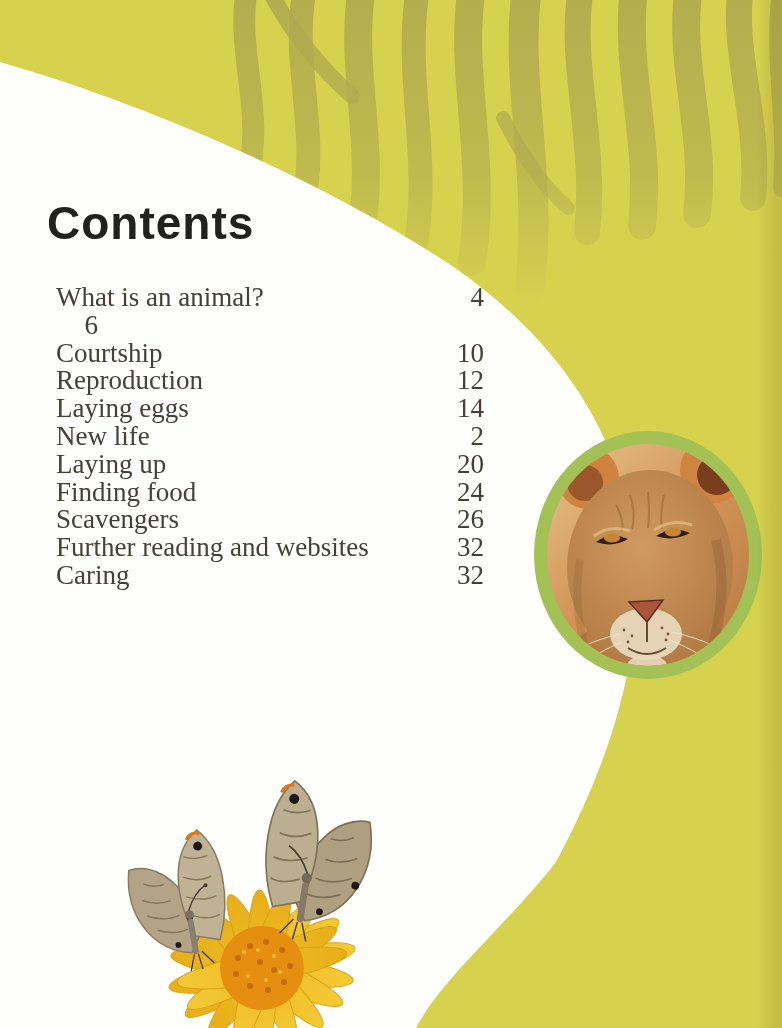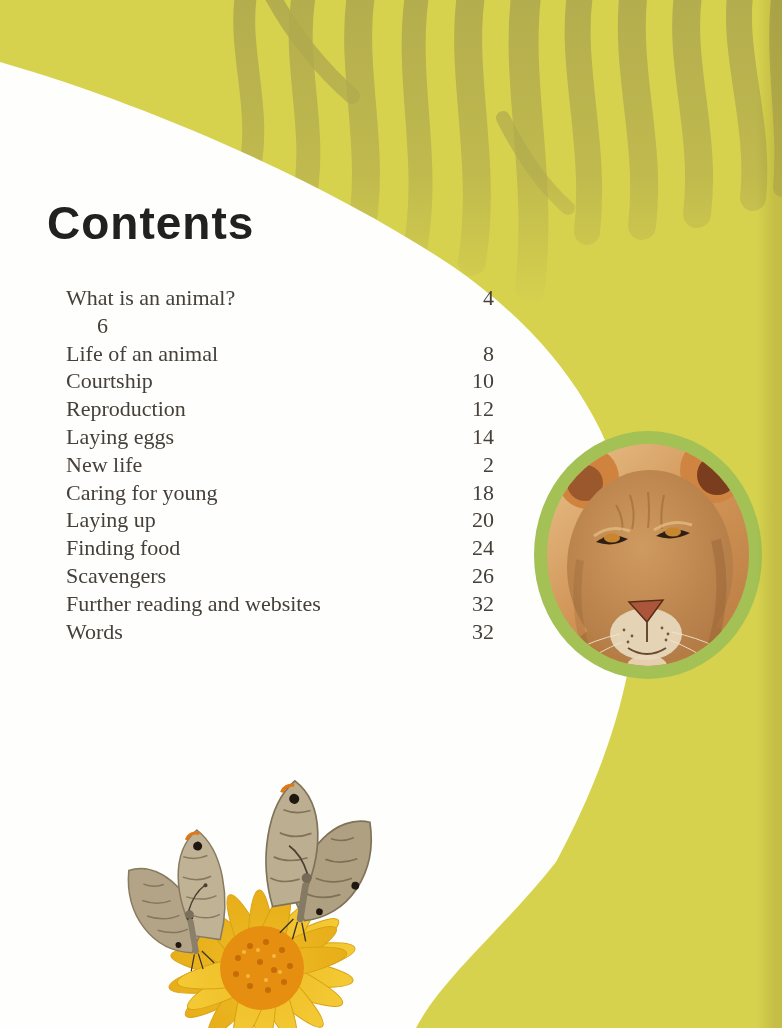--- a/index.html
+++ b/index.html
@@ -17,22 +17,22 @@
     pointer-events:none;
   }
   #content{position:absolute;left:0;top:0;width:782px;height:1028px;padding-left:40px;}
   .title{
     position:absolute;left:47px;top:196px;
     font-family:"Liberation Sans", sans-serif;
     font-weight:700;font-size:46px;letter-spacing:1px;
     color:#212121;
   }
   .toc{
-    position:absolute;left:66px;top:284px;width:428px;
-    font-size:22px;color:#45403a;
+    position:absolute;left:56px;top:284px;width:428px;
+    font-size:27px;color:#45403a;
   }
   .toc-row{display:flex;justify-content:space-between;height:27.8px;line-height:27.8px;}
   .toc-row .pg{min-width:42px;text-align:right;color:#454039;}
   .note{
     position:absolute;left:50px;top:757px;width:412px;
     font-size:21.5px;line-height:27px;color:#4a443d;
   }
   .note b{color:#3a342d;}
 </style>
 </head>
@@ -236,24 +236,20 @@
 
         <div class="toc-row">
           <span class="lbl">What is an animal?</span>
           <span class="pg">4</span>
         </div>
 
         <div class="toc-row">
           <span class="pg">6</span>
         </div>
 
-        <div class="toc-row">
-          <span class="lbl">Life of an animal</span>
-          <span class="pg">8</span>
-        </div>
 
         <div class="toc-row">
           <span class="lbl">Courtship</span>
           <span class="pg">10</span>
         </div>
 
         <div class="toc-row">
           <span class="lbl">Reproduction</span>
           <span class="pg">12</span>
         </div>
@@ -261,24 +257,20 @@
         <div class="toc-row">
           <span class="lbl">Laying eggs</span>
           <span class="pg">14</span>
         </div>
 
         <div class="toc-row">
           <span class="lbl">New life</span>
           <span class="pg">2</span>
         </div>
 
-        <div class="toc-row">
-          <span class="lbl">Caring for young</span>
-          <span class="pg">18</span>
-        </div>
 
         <div class="toc-row">
           <span class="lbl">Laying up</span>
           <span class="pg">20</span>
         </div>
 
 
         <div class="toc-row">
           <span class="lbl">Finding food</span>
           <span class="pg">24</span>
@@ -290,19 +282,19 @@
         </div>
 
 
 
         <div class="toc-row">
           <span class="lbl">Further reading and websites</span>
           <span class="pg">32</span>
         </div>
 
         <div class="toc-row">
-          <span class="lbl">Words</span>
+          <span class="lbl">Caring</span>
           <span class="pg">32</span>
         </div>
       </div>
 
   </div>
 </div>
 
 </body></html>

